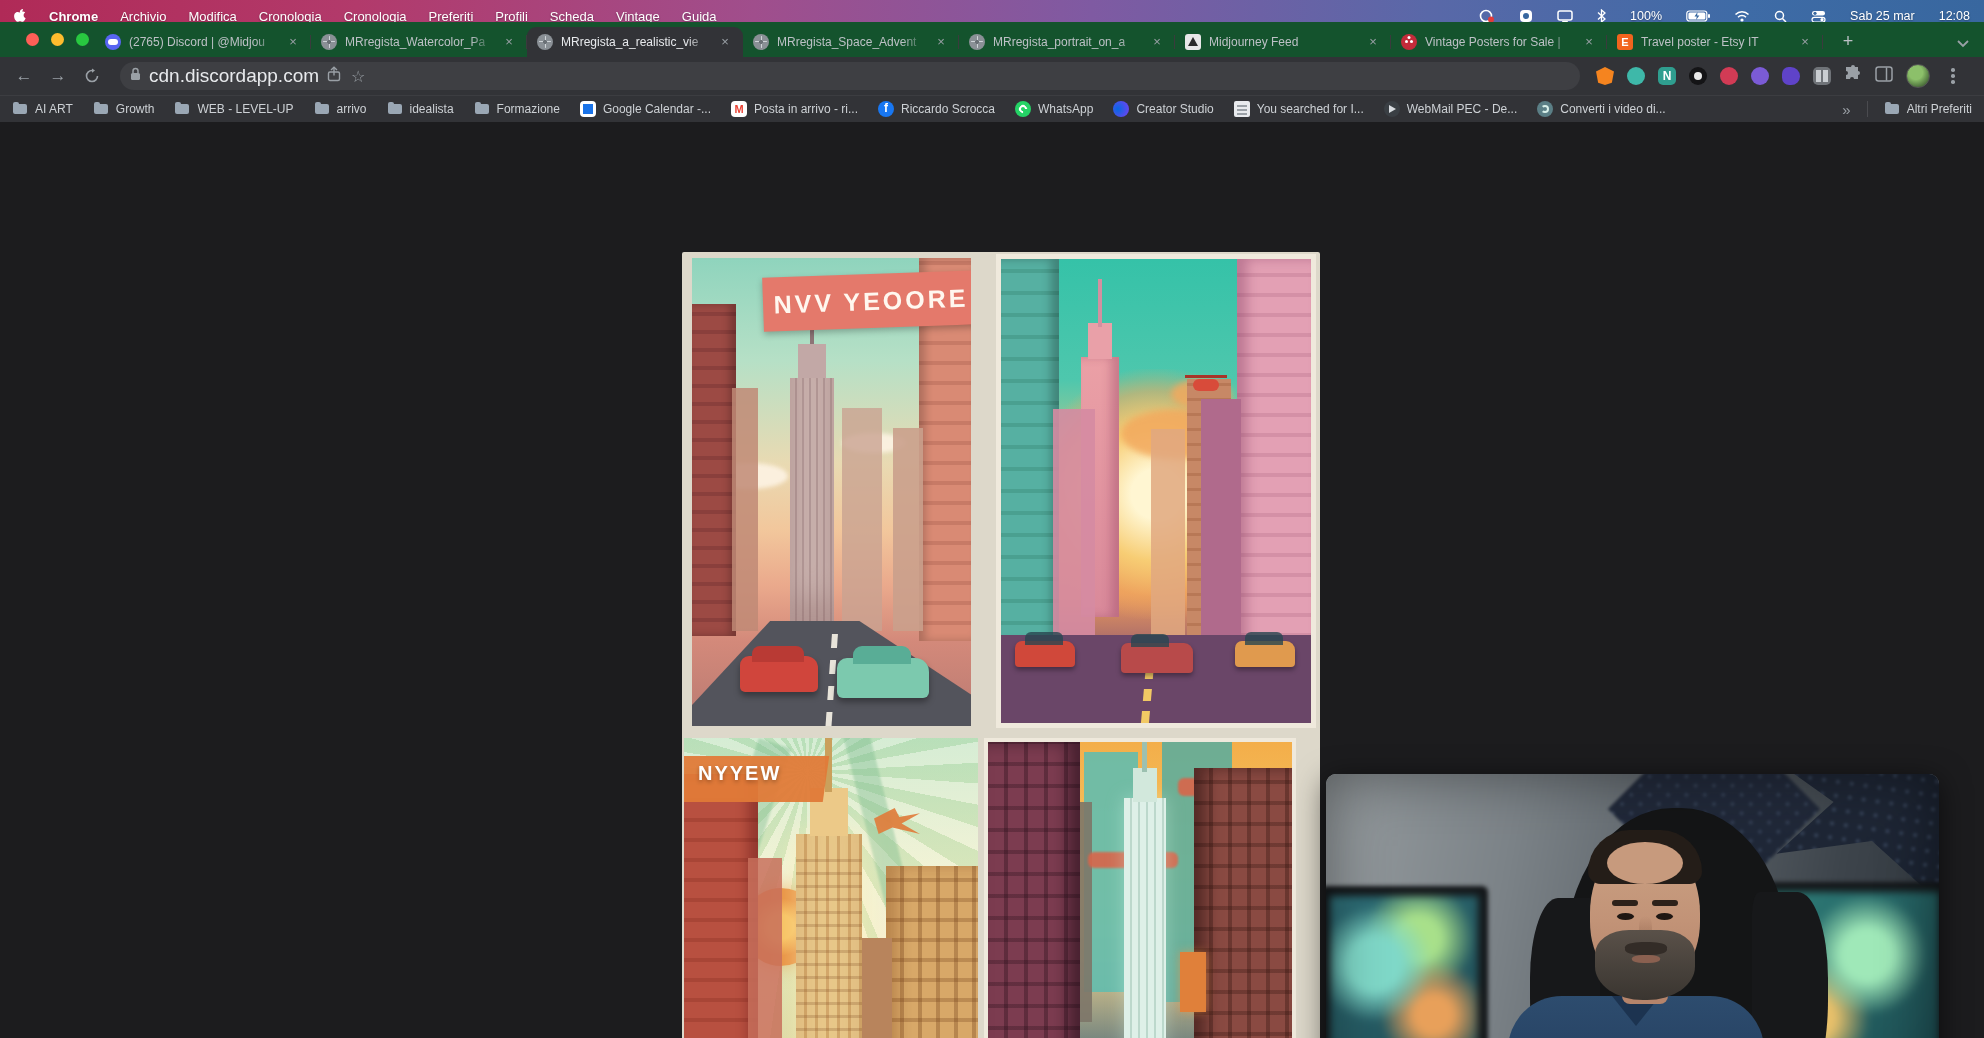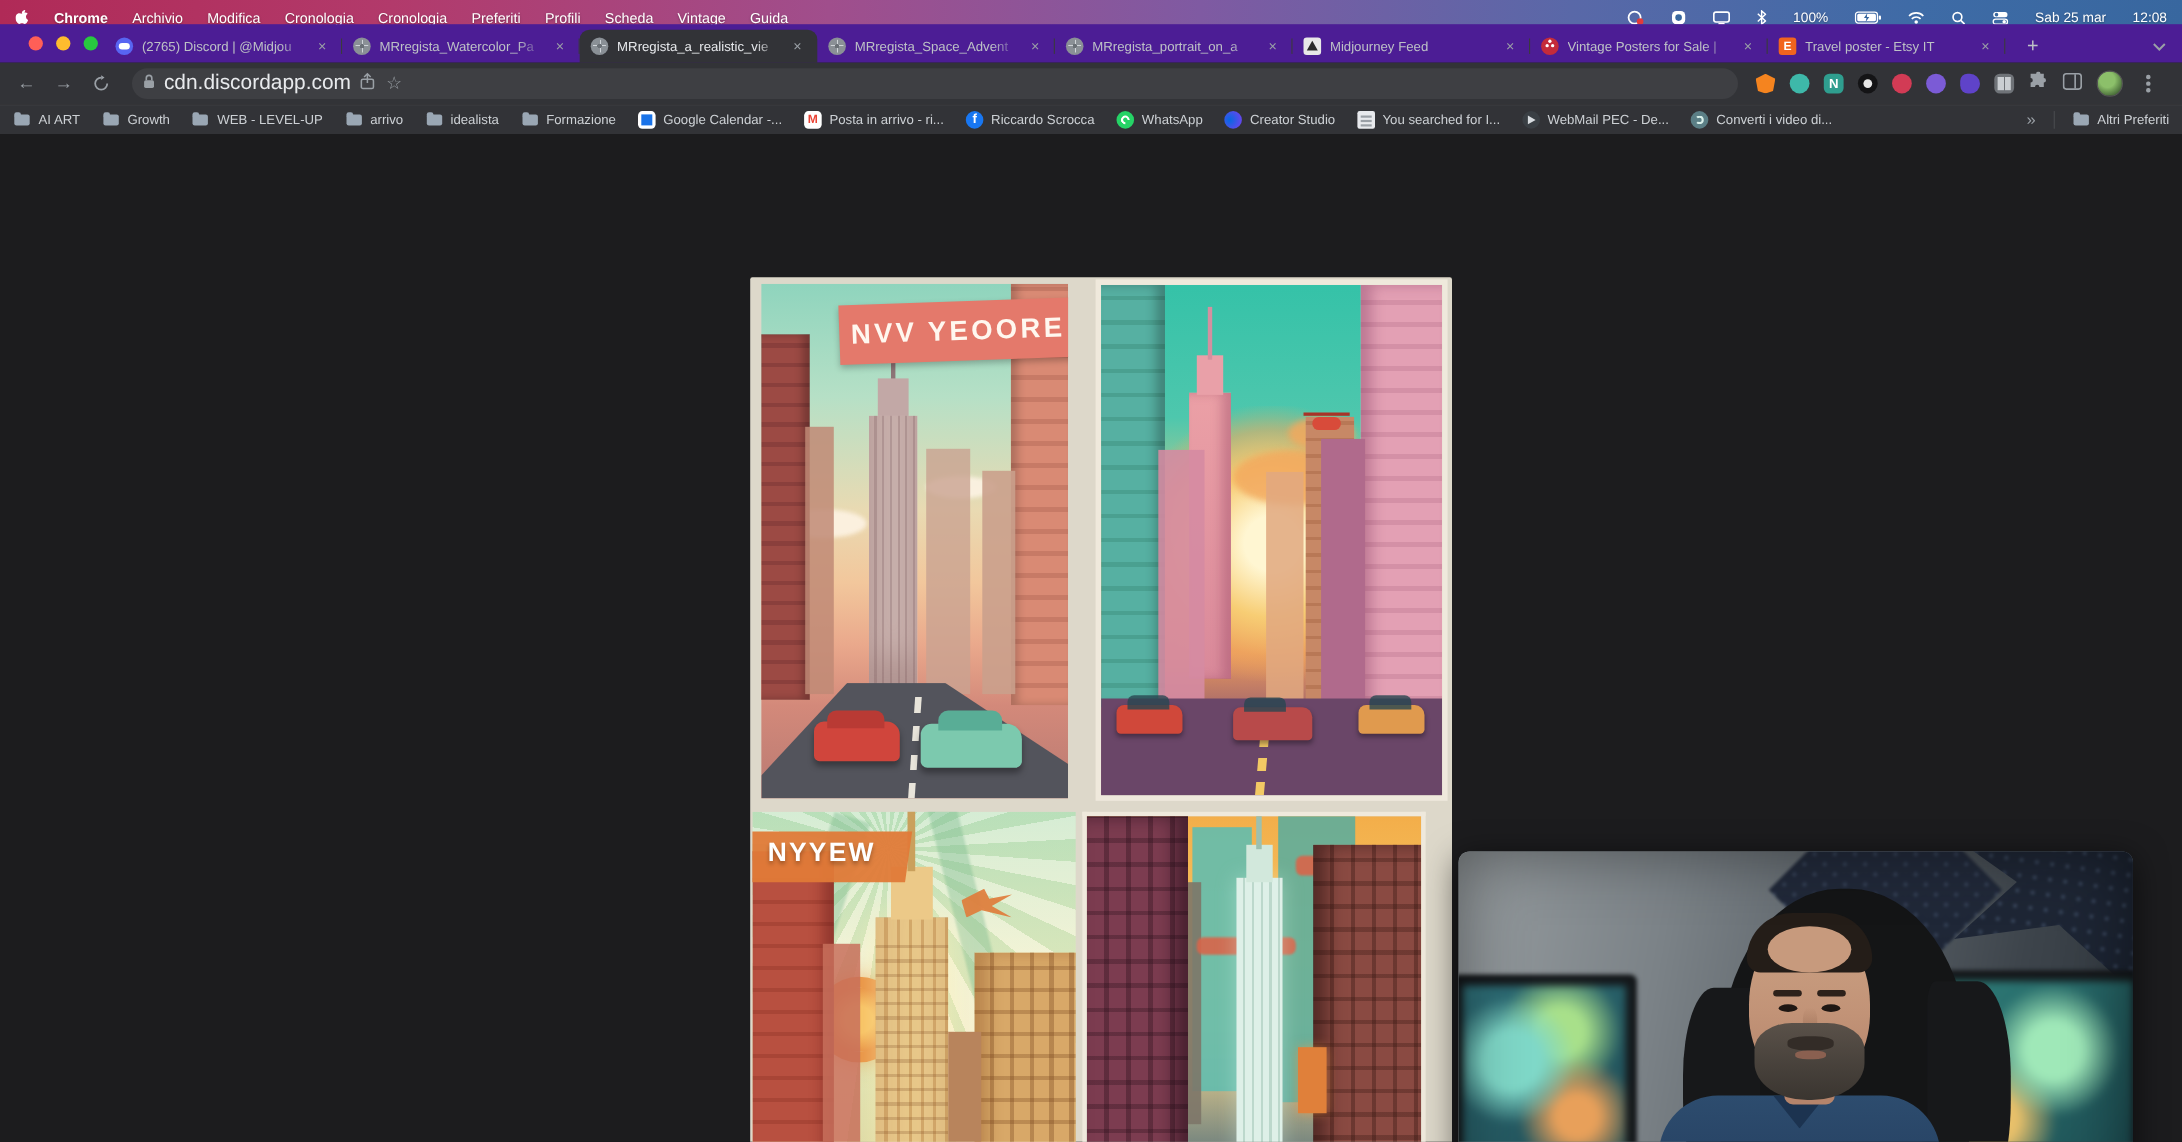--- a/index.html
+++ b/index.html
@@ -13,21 +13,21 @@
     display:flex; align-items:center; color:#fff; font-size:13px; gap:22px; padding:16px 14px;
     text-shadow:0 1px 2px rgba(0,0,0,.35); }
   .mb-left { display:flex; align-items:center; gap:22px; }
   .mb-item { white-space:nowrap; cursor:default; }
   .mb-item.bold { font-weight:bold; }
   .mb-right { margin-left:auto; display:flex; align-items:center; gap:24px; font-size:12.5px; }
   .mb-ic { display:inline-flex; align-items:center; }
   .mb-ic svg { display:block; }
 
   
-  .tabstrip { position:absolute; left:0; top:22px; width:1984px; height:35px; background:#4c1d95;
+  .tabstrip { position:absolute; left:0; top:22px; width:1984px; height:35px; background:#14532d;
     display:flex; align-items:flex-end; }
   .traffic { position:absolute; left:26px; top:11px; display:flex; gap:12px; }
   .light { width:13px; height:13px; border-radius:50%; }
   .light.red{ background:#ff5f57; } .light.yellow{ background:#febc2e; } .light.green{ background:#28c840; }
   .tabs { position:absolute; left:95px; top:5px; display:flex; height:30px; }
   .tab { width:216px; height:30px; display:flex; align-items:center; padding:0 10px; gap:8px;
     color:#bdc1c6; font-size:12px; border-radius:9px 9px 0 0; position:relative; }
   .tab:not(.active)::after { content:""; position:absolute; right:0; top:8px; height:14px; width:1px; background:#3a3b3d; }
   .tab.active { background:#323337; color:#e8eaed; }
   .tab .tlabel { flex:1; white-space:nowrap; overflow:hidden;
@@ -181,21 +181,21 @@
   .p2-car.c1 { left:14px; background:#d0483a; }
   .p2-car.c2 { left:120px; bottom:50px; width:72px; height:30px; background:#b84a4a; }
   .p2-car.c3 { right:16px; background:#e09a4e; }
 
   
   .p3 { left:2px; top:486px; width:294px; height:420px; }
   .p3-sky { inset:0; background:
     repeating-conic-gradient(from 160deg at 42% 8%, rgba(255,255,250,.35) 0 7deg, rgba(170,215,170,.3) 7deg 14deg),
     linear-gradient(180deg,#bfe3c0 0%,#e9ecc2 30%,#f5e9b8 55%,#f2d8a0 75%,#e9c490 100%); }
   .p3-banner { left:0; top:18px; width:150px; height:46px; background:#e07a38; transform:skewX(-8deg) translateX(-8px); opacity:.95; }
-  .p3-title { left:14px; top:24px; color:#fff; font-size:24px; font-weight:800; letter-spacing:2px; text-shadow:0 2px 4px rgba(0,0,0,.3); }
+  .p3-title { left:14px; top:24px; color:#fff; font-size:20px; font-weight:800; letter-spacing:2px; text-shadow:0 2px 4px rgba(0,0,0,.3); }
   .p3-beam { background:rgba(120,185,140,.4); filter:blur(1px); }
   .p3-sun { left:58px; top:150px; width:78px; height:78px; border-radius:50%; border:10px solid #e89040;
     background:radial-gradient(circle,#f7c060 30%, #e89040 70%); box-shadow:0 0 20px rgba(230,140,60,.6); }
   .p3-esb { left:112px; top:96px; width:66px; bottom:0;
     background:repeating-linear-gradient(90deg,#f0d292 0 8px,#d9b070 8px 11px);
     box-shadow:inset 0 -60px 60px rgba(150,90,50,.35), 0 0 26px rgba(255,240,180,.55); }
   .p3-esb::before { content:""; position:absolute; left:14px; top:-46px; width:38px; height:48px; background:#ecc988; }
   .p3-esb::after { content:""; position:absolute; left:29px; top:-120px; width:7px; height:78px; background:#caa05c; }
   .p3-esb-win { left:112px; top:120px; width:66px; bottom:0;
     background:repeating-linear-gradient(0deg,transparent 0 10px,rgba(130,80,40,.25) 10px 13px); }

